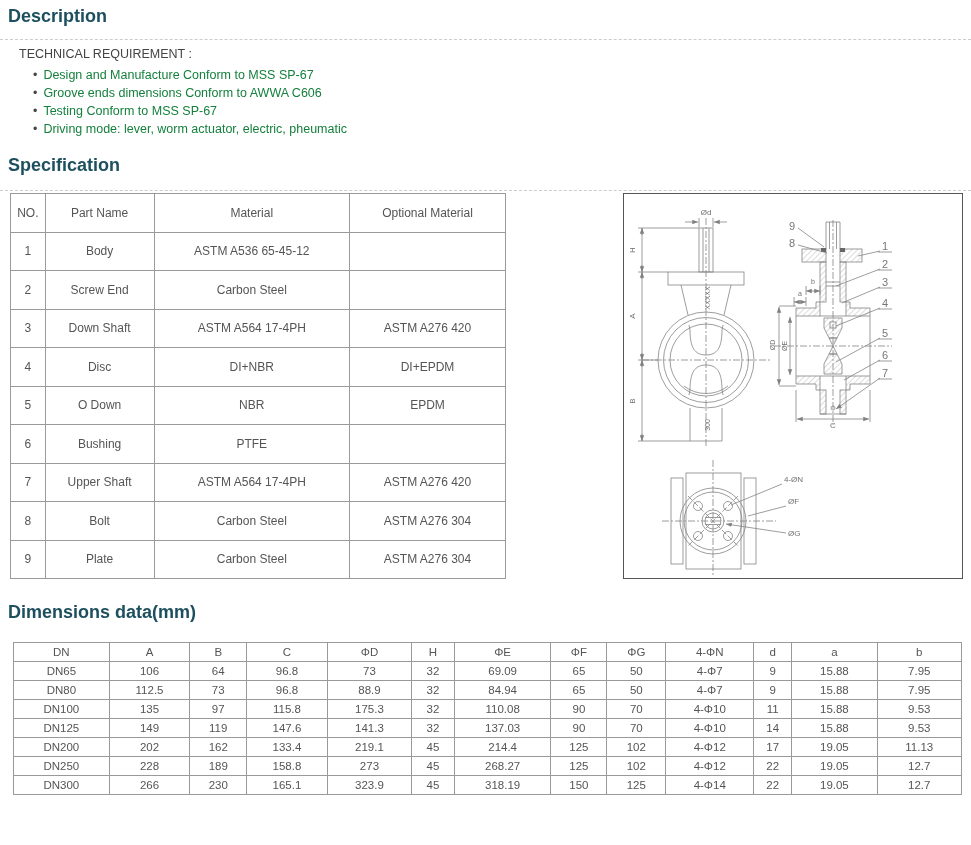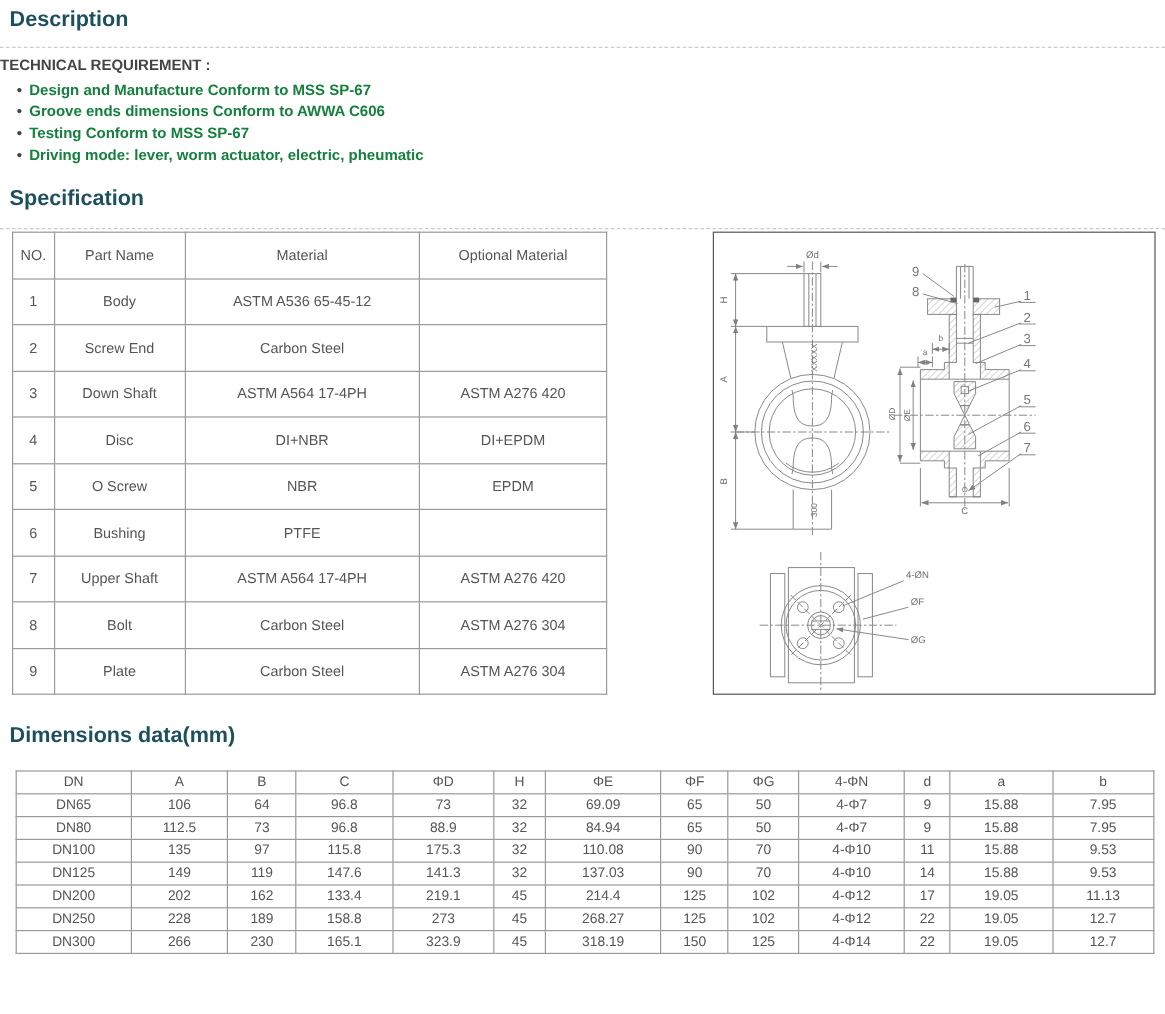--- a/index.html
+++ b/index.html
@@ -5,31 +5,31 @@
   html,body{margin:0;padding:0;background:#fff;}
   body{width:971px;height:845px;font-family:"Liberation Sans",sans-serif;color:#444;overflow:hidden;}
   .page{width:971px;position:relative;}
   .section-title{color:#1d505e;font-size:18px;font-weight:bold;margin:0;padding-left:8px;}
   .t-desc{padding-top:6px;}
   .t-spec{margin-top:17px;}
   .t-dims{margin-top:23px;}
   .dashed{border:none;border-top:1px dashed #ccc;margin:0;}
   .d1{margin-top:12px;}
   .d2{margin-top:14px;}
-  .techreq{padding-left:0;margin-top:7px;font-size:12.5px;color:#444;font-weight:bold;}
+  .techreq{padding-left:19px;margin-top:7px;font-size:12.5px;color:#444;}
   .techreq-heading{margin:0;}
   ul.req-list{list-style:none;margin:5px 0 0 0;padding:0 0 0 14px;}
   ul.req-list li{line-height:18px;font-size:12.5px;color:#15803d;}
   ul.req-list li::before{content:"\2022";margin-right:6px;color:#444;}
   .spec-row{display:flex;justify-content:space-between;align-items:flex-start;margin:2px 8px 0 10px;}
   table{border-collapse:collapse;}
   table.spec{width:496px;font-size:12px;color:#555;}
   table.spec th,table.spec td{border:1px solid #9a9a9a;text-align:center;font-weight:normal;height:37.5px;padding:0 4px;}
   table.spec{border:1px solid #7d7d7d;}
-  .drawing-frame{width:369px;height:386px;border:1.5px solid #555;background:#fff;box-sizing:border-box;margin-left:41px;}
+  .drawing-frame{width:340px;height:386px;border:1.5px solid #555;background:#fff;box-sizing:border-box;margin-left:41px;}
   .drawing-frame svg{display:block;}
   table.dims{width:949px;margin:19px 0 0 13px;font-size:11.5px;color:#555;border:1.5px solid #555;}
   table.dims th,table.dims td{border:1px solid #999;text-align:center;font-weight:normal;height:18px;padding:0 2px;}
   .drw-label{font-size:8px;fill:#707070;}
   .drw-label-sm{font-size:7px;fill:#707070;}
   .callout{font-size:11px;fill:#777;}
 </style>
 </head>
 <body>
 
@@ -87,21 +87,21 @@
             <td>ASTM A276 420</td>
           </tr>
           <tr>
             <td>4</td>
             <td>Disc</td>
             <td>DI+NBR</td>
             <td>DI+EPDM</td>
           </tr>
           <tr>
             <td>5</td>
-            <td>O Screw</td>
+            <td>O Down</td>
             <td>NBR</td>
             <td>EPDM</td>
           </tr>
           <tr>
             <td>6</td>
             <td>Bushing</td>
             <td>PTFE</td>
             <td></td>
           </tr>
           <tr>

